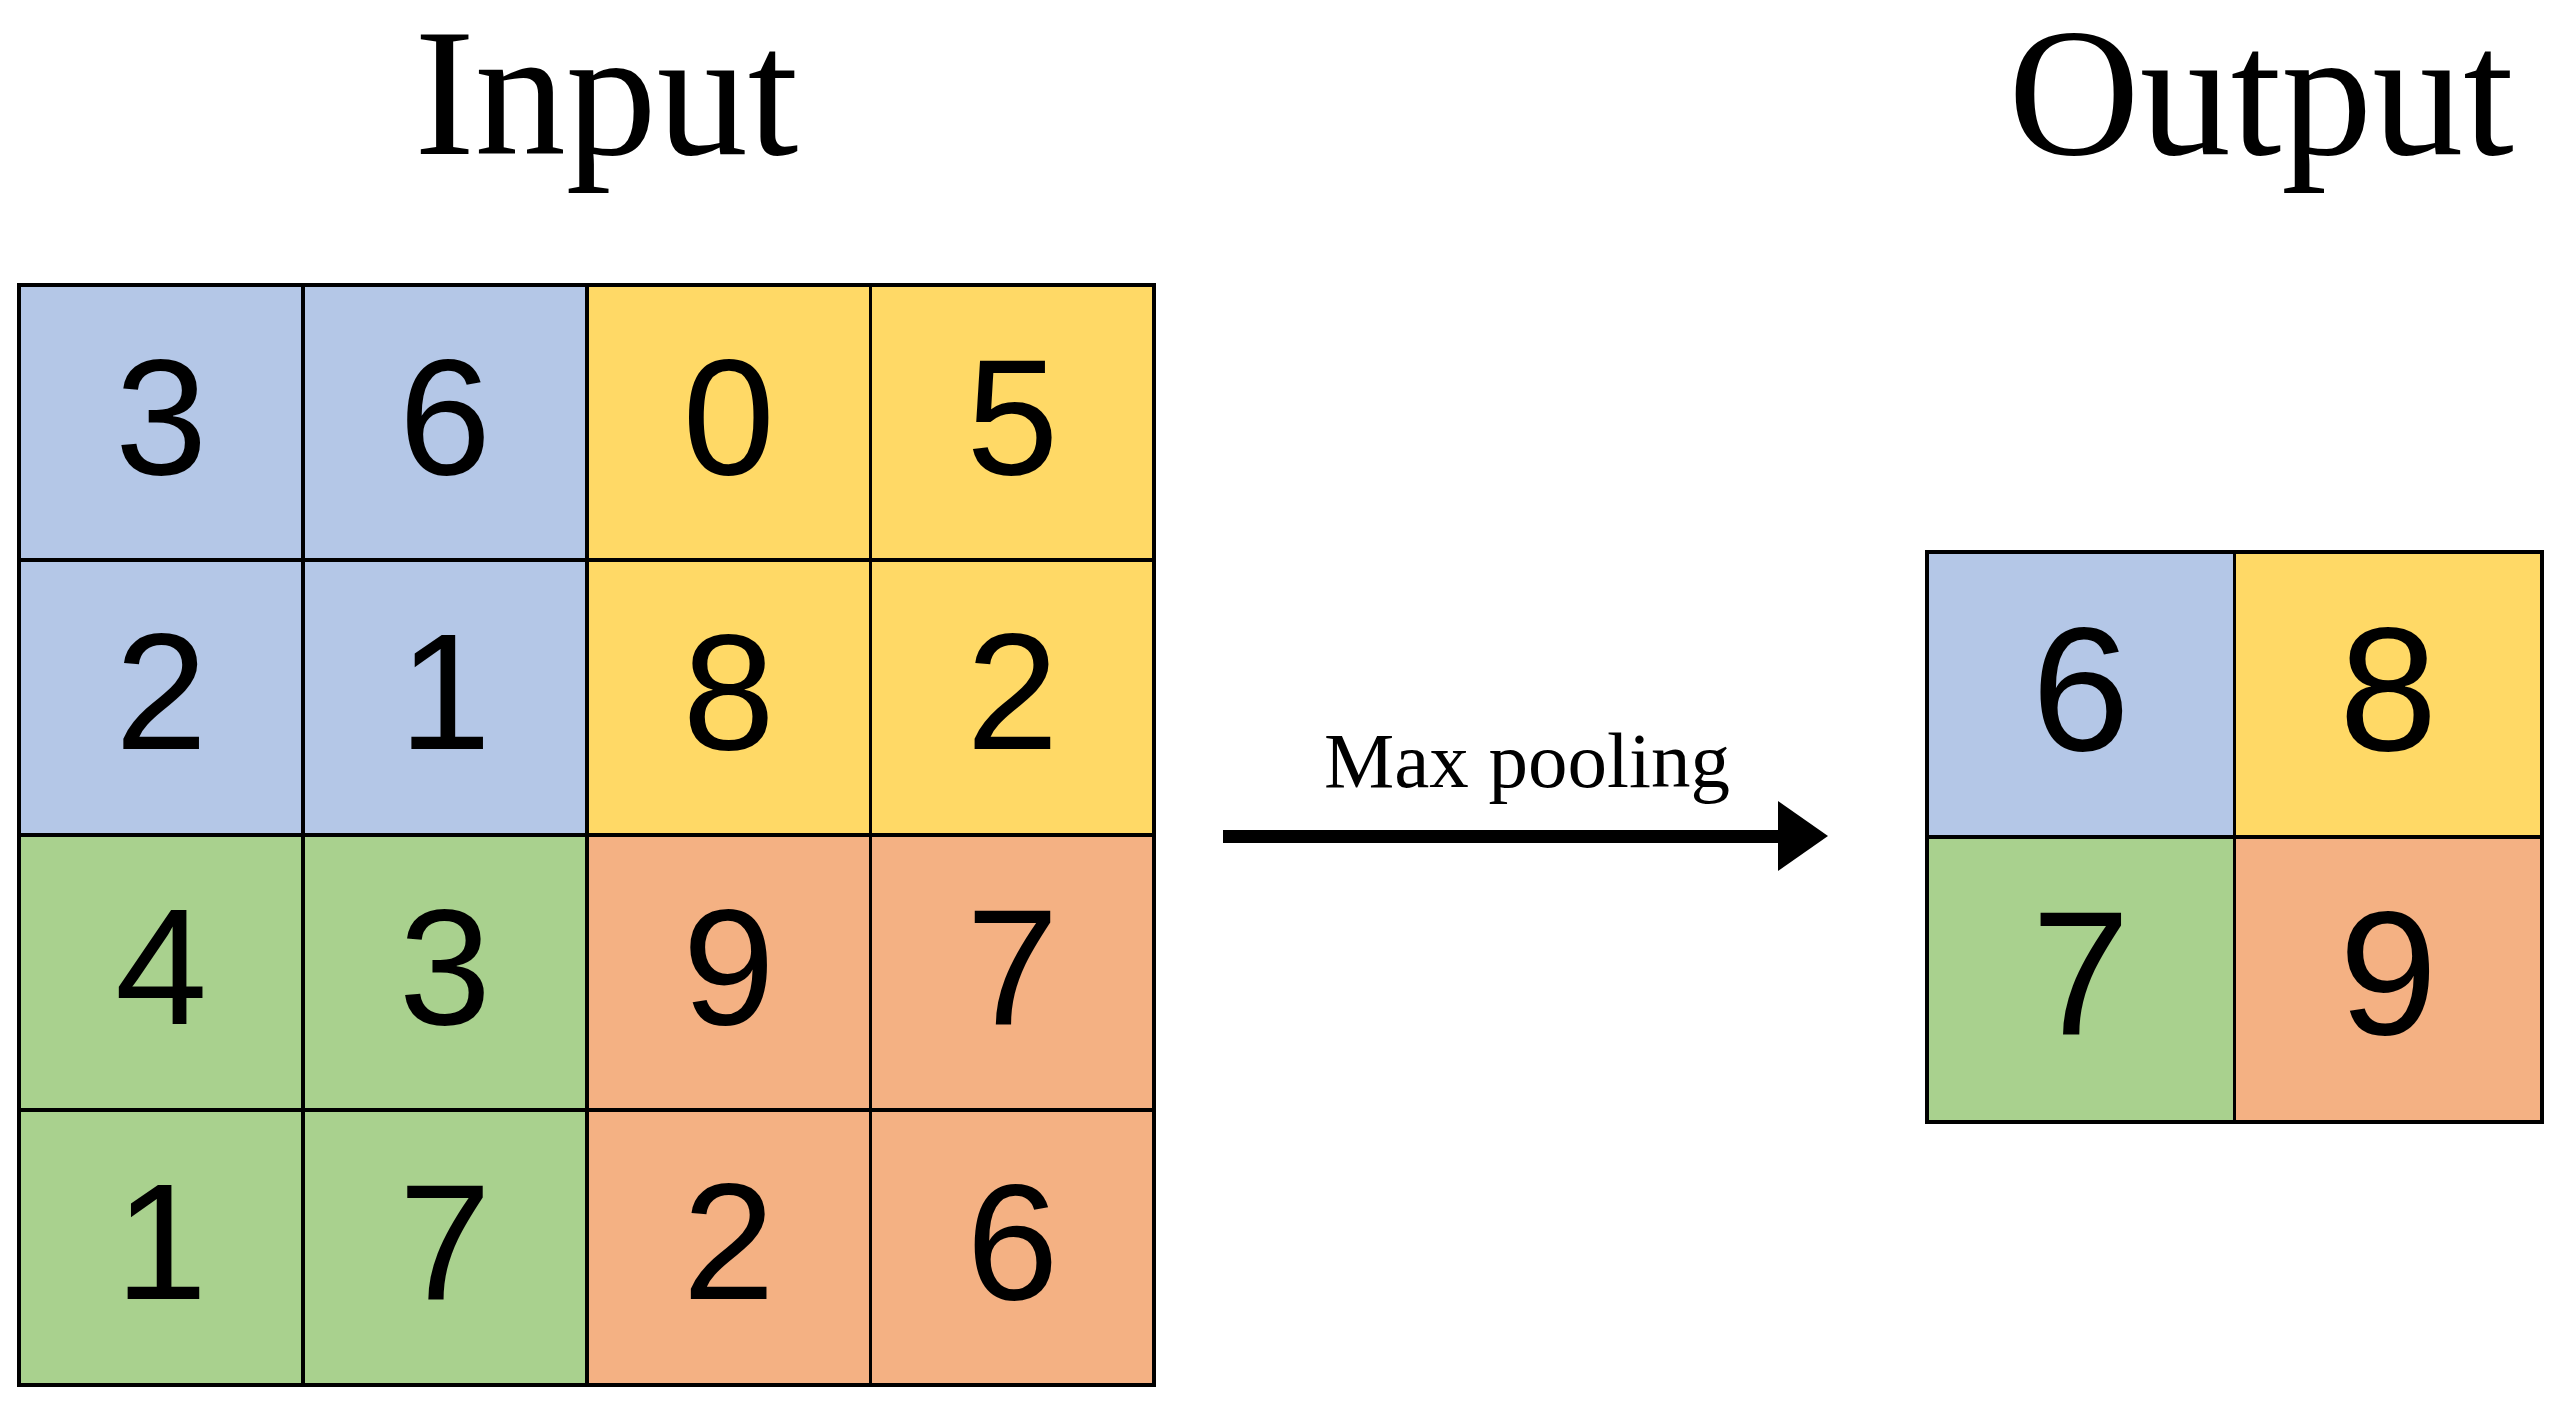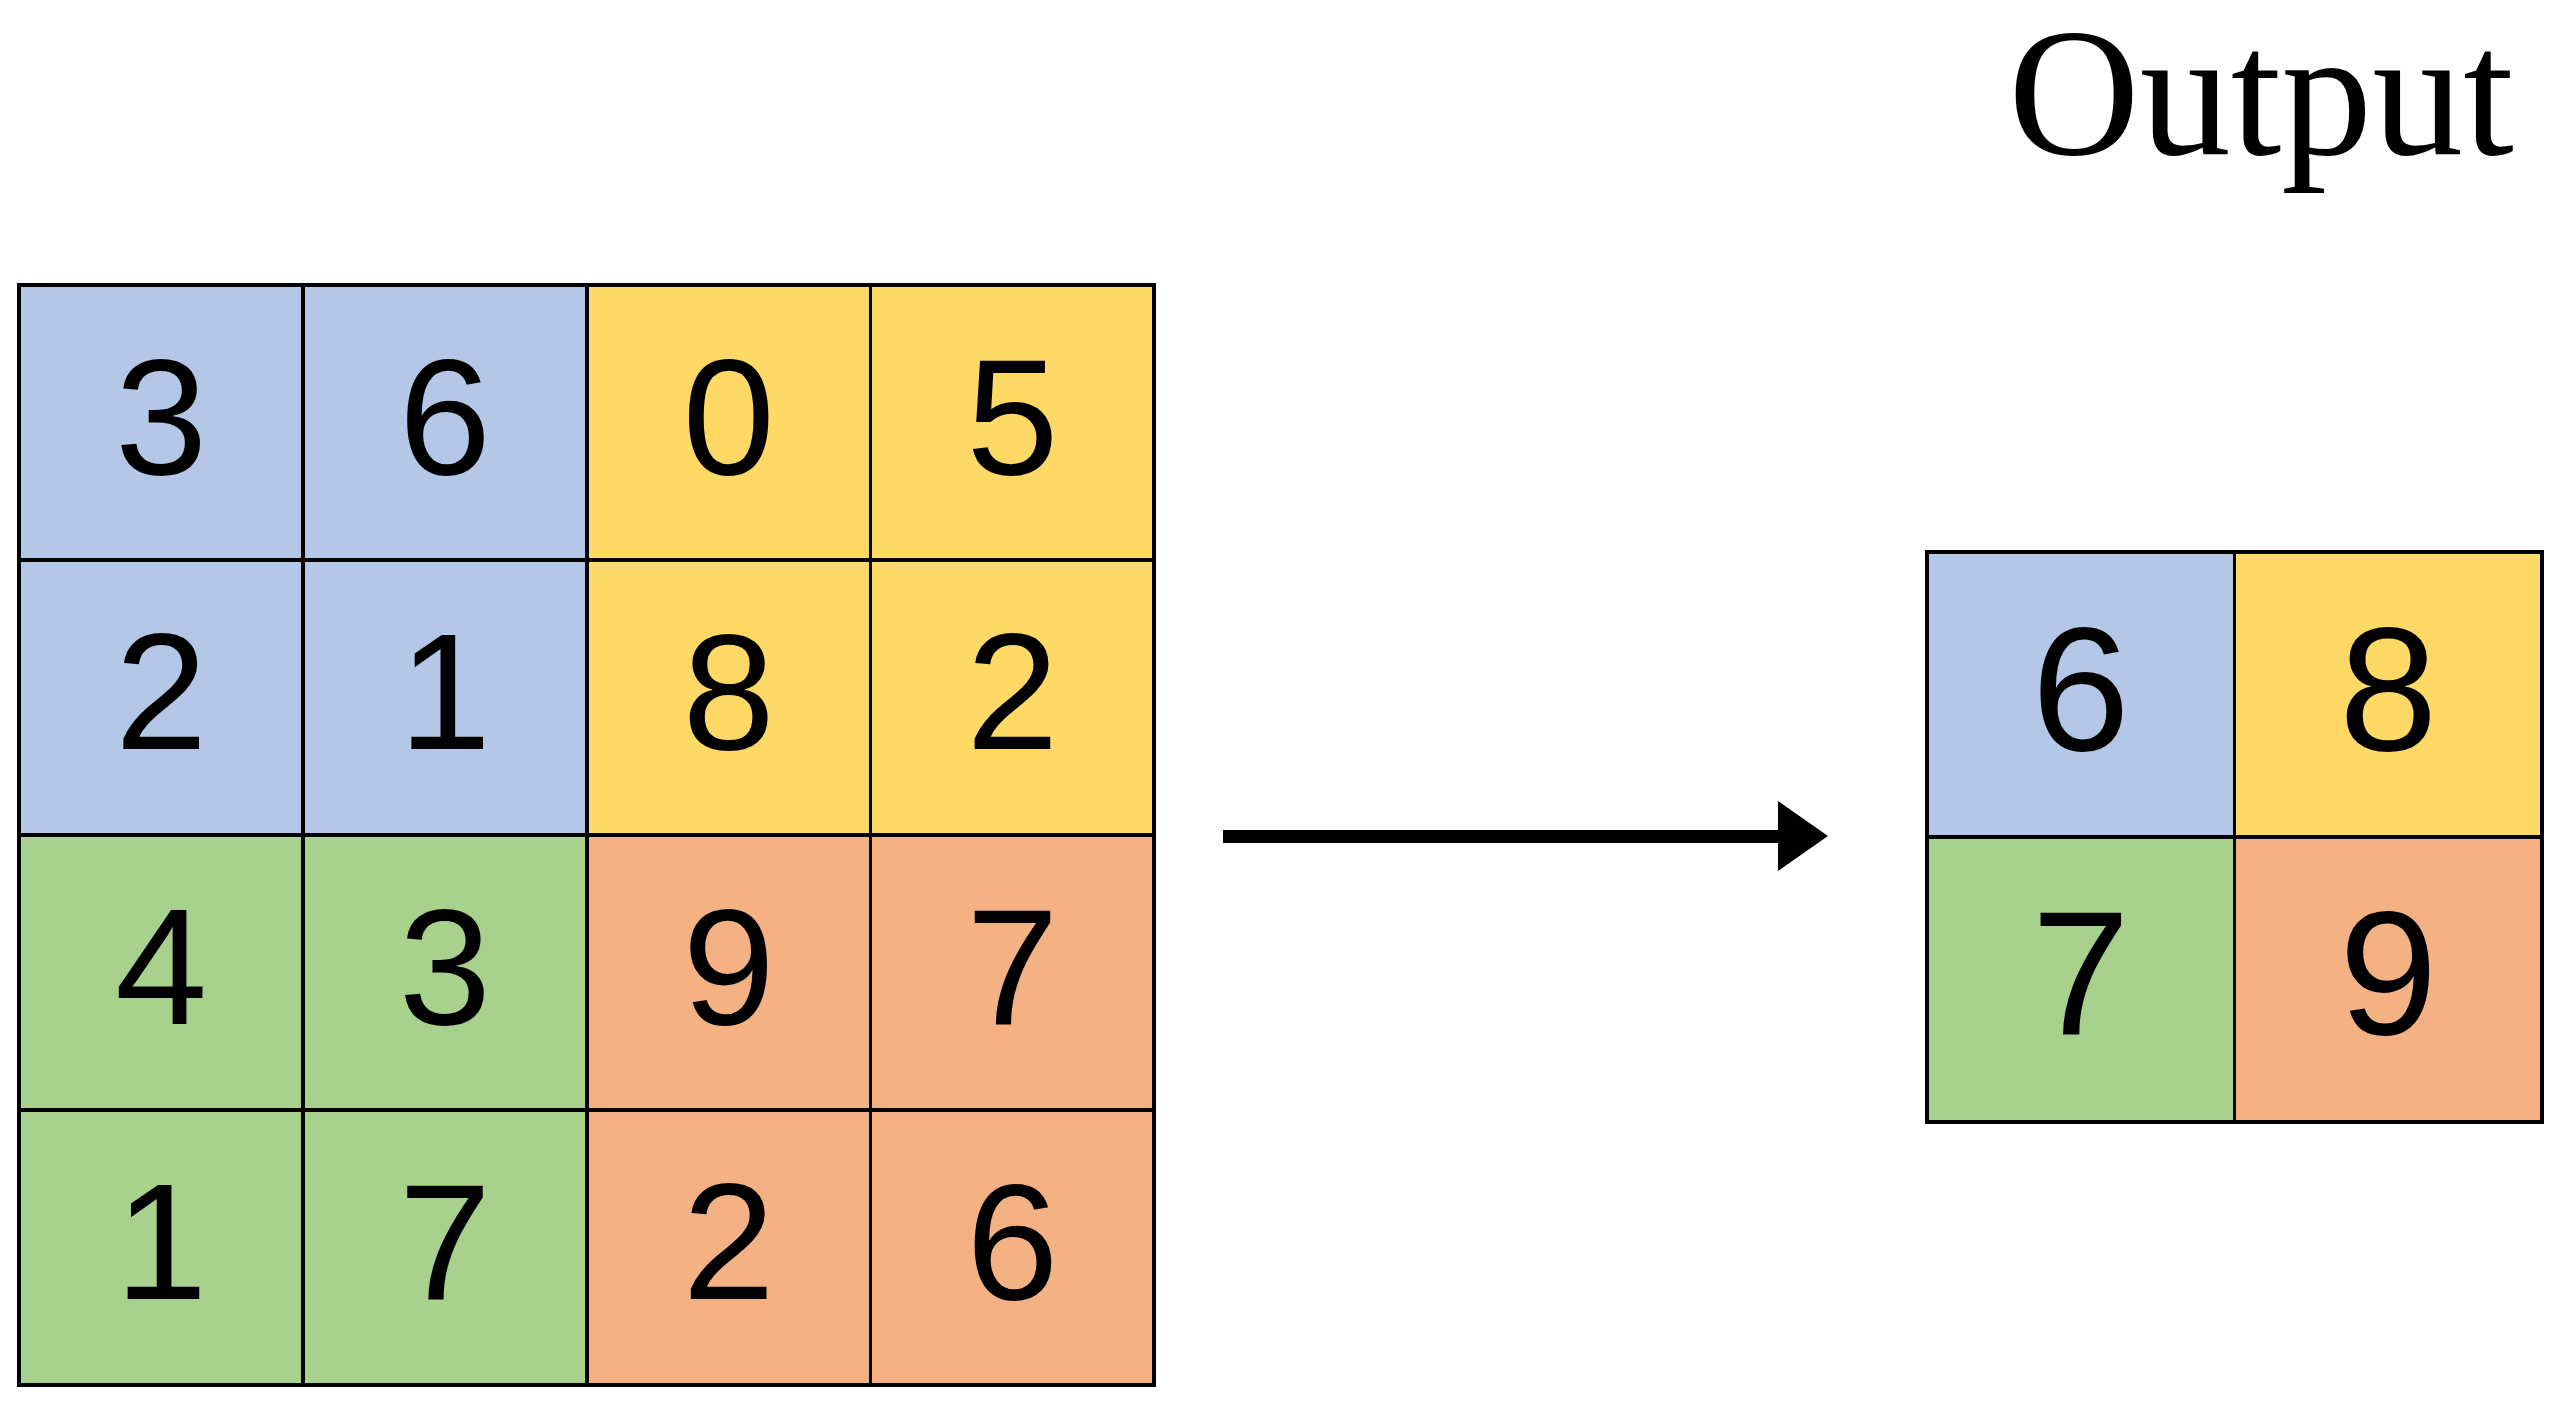--- a/index.html
+++ b/index.html
@@ -79,40 +79,42 @@
     border-top: 35px solid transparent;
     border-bottom: 35px solid transparent;
     border-left: 50px solid #000000;
   }
 </style>
 </head>
 <body>
 
 <div class="canvas">
 
+  <div class="title input-title">Input</div>
 
   <div class="grid input-grid">
     <div class="cell" style="background-color: rgb(180, 199, 231);">3</div>
     <div class="cell" style="background-color: rgb(180, 199, 231);">6</div>
     <div class="cell" style="background-color: rgb(255, 217, 102);">0</div>
     <div class="cell" style="background-color: rgb(255, 217, 102);">5</div>
     <div class="cell" style="background-color: rgb(180, 199, 231);">2</div>
     <div class="cell" style="background-color: rgb(180, 199, 231);">1</div>
     <div class="cell" style="background-color: rgb(255, 217, 102);">8</div>
     <div class="cell" style="background-color: rgb(255, 217, 102);">2</div>
     <div class="cell" style="background-color: rgb(169, 209, 142);">4</div>
     <div class="cell" style="background-color: rgb(169, 209, 142);">3</div>
     <div class="cell" style="background-color: rgb(244, 177, 131);">9</div>
     <div class="cell" style="background-color: rgb(244, 177, 131);">7</div>
     <div class="cell" style="background-color: rgb(169, 209, 142);">1</div>
     <div class="cell" style="background-color: rgb(169, 209, 142);">7</div>
     <div class="cell" style="background-color: rgb(244, 177, 131);">2</div>
     <div class="cell" style="background-color: rgb(244, 177, 131);">6</div>
   </div>
 
+  <div class="arrow-label">Max pooling</div>
   <div class="arrow-line"></div>
   <div class="arrow-head"></div>
 
   <div class="title output-title">Output</div>
 
   <div class="grid output-grid">
     <div class="cell" style="background-color: rgb(180, 199, 231);">6</div>
     <div class="cell" style="background-color: rgb(255, 217, 102);">8</div>
     <div class="cell" style="background-color: rgb(169, 209, 142);">7</div>
     <div class="cell" style="background-color: rgb(244, 177, 131);">9</div>

